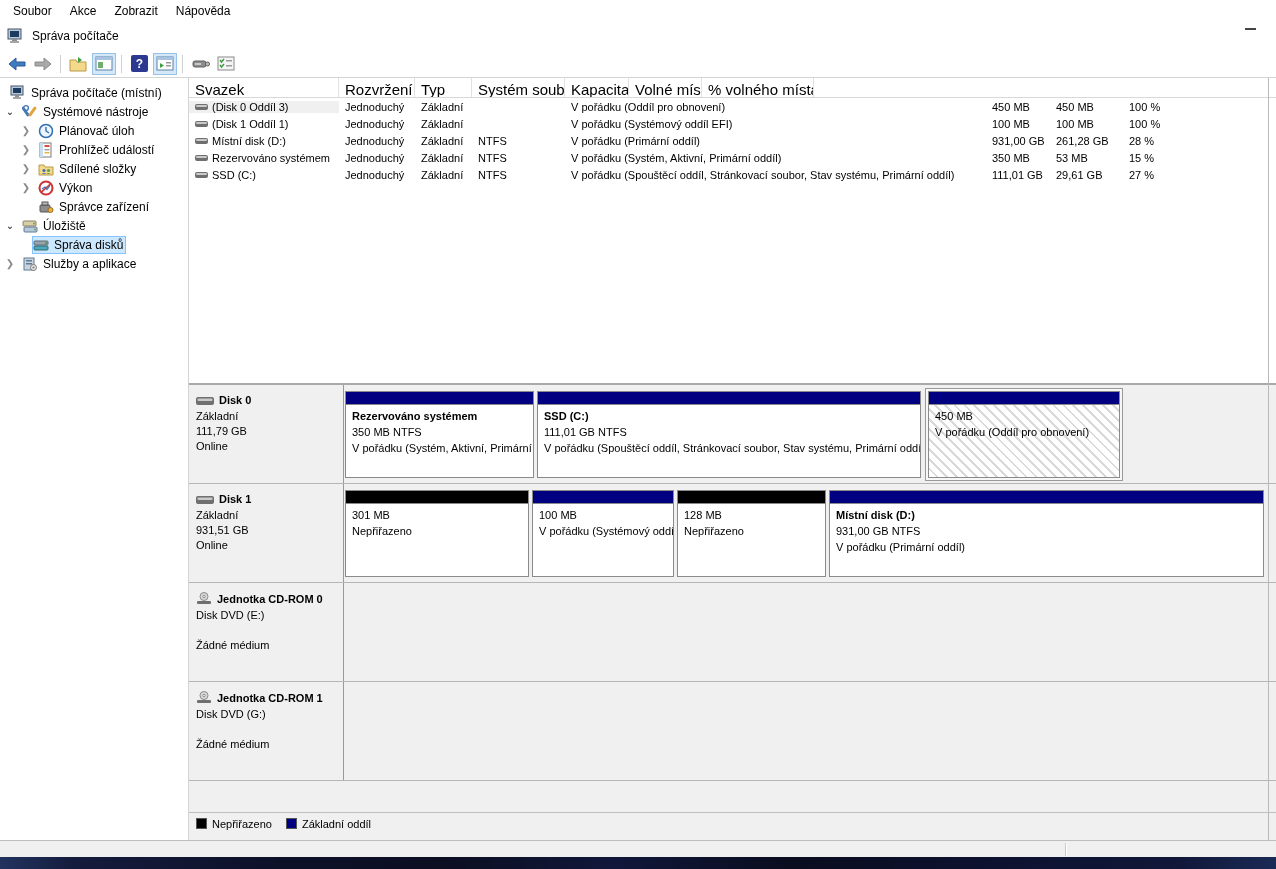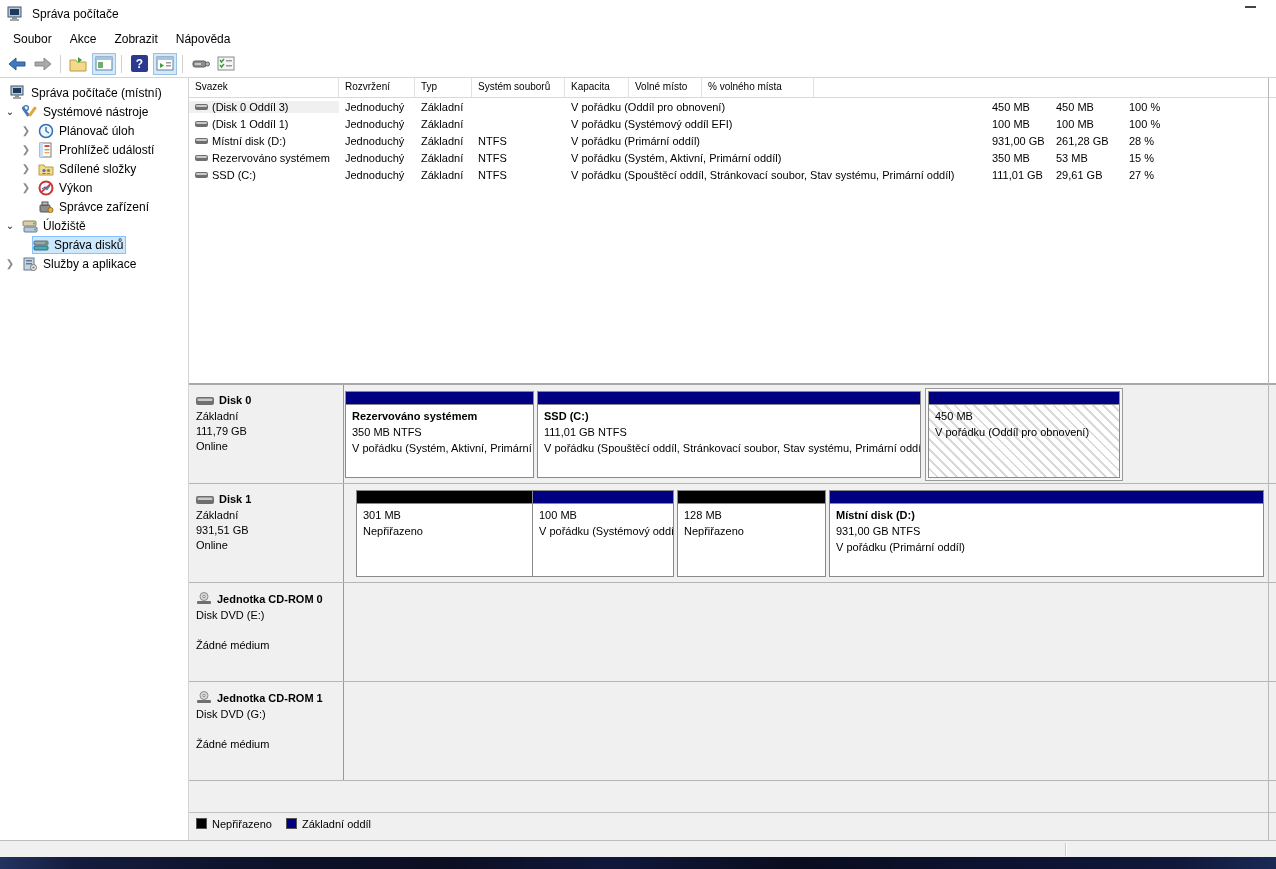--- a/index.html
+++ b/index.html
@@ -29,21 +29,21 @@
   .tree-inner { display:flex; align-items:center; padding:1px 3px 1px 6px; }
   .tree-row.selected .tree-inner { background:#cce8ff; border:1px solid #84c3ff; padding:0 2px 0 0; }
   .ind0 { padding-left:4px; } .ind1 { padding-left:20px; }
 
   #content { position:relative; flex:1; background:#f0f0f0; }
   #right-edge-line { position:absolute; top:0; right:7px; width:1px; height:100%; background:#b9b9b9; z-index:5; }
 
   
   #volume-list { height:307px; background:#fff; border-bottom:2px solid #a9a9a9; overflow:hidden; }
   .vheader { display:flex; height:20px; border-bottom:1px solid #d9d9d9; background:#fff; }
-  .vh-cell { font-size:10px; padding:3px 0 0 6px; border-right:1px solid #e2e2e2; white-space:nowrap; overflow:hidden; flex:none; }
+  .vh-cell { font-size:15px; padding:3px 0 0 6px; border-right:1px solid #e2e2e2; white-space:nowrap; overflow:hidden; flex:none; }
   .vrow { display:flex; height:17px; align-items:center; }
   .v-cell { font-size:11px; padding-left:6px; white-space:nowrap; overflow:hidden; flex:none; display:flex; align-items:center; gap:4px; }
   .c0{width:150px;} .c1{width:76px;} .c2{width:57px;} .c3{width:93px;} .c4{width:421px;}
   .c5{width:64px;} .c6{width:73px;} .c7{width:112px;} .c8{flex:1;border-right:none;}
   .vrow .c0.focused { background:#f0f0f0; }
   .vol-ico { width:13px; height:8px; flex:none; }
 
   
   #graphical { position:relative; height:453px; background:#f0f0f0; }
   .disk-row { position:relative; height:99px; border-bottom:1px solid #b5b5b5; display:flex; }
@@ -68,36 +68,36 @@
   
   #statusbar { height:17px; background:#f0f0f0; border-top:1px solid #bdbdbd; position:relative; }
   #statusbar .sdiv { position:absolute; left:1065px; top:2px; width:1px; height:13px; background:#c9c9c9; box-shadow:1px 0 0 #fff; }
   #taskbar { height:12px; background:linear-gradient(90deg,#22335f 0%,#141b3c 6%,#0d1128 22%,#0c0f22 35%,#10173a 48%,#0a0d1e 62%,#0d1230 78%,#101738 92%,#1a2a55 100%); }
 </style>
 </head>
 <body>
 
 <div id="window">
 
+  <div id="menubar">
+    <span class="menu-item">Soubor</span>
+    <span class="menu-item">Akce</span>
+    <span class="menu-item">Zobrazit</span>
+    <span class="menu-item">Nápověda</span>
+  </div>
+
   <div id="titlebar">
     <svg class="app-icon" viewBox="0 0 17 16">
       <rect x="1" y="1" width="13" height="10" fill="#b9c9da" stroke="#44576b"></rect>
       <rect x="3" y="3" width="9" height="6" fill="#1d3a5f"></rect>
       <rect x="5" y="11" width="5" height="2" fill="#8f8f8f"></rect>
       <rect x="3" y="13" width="9" height="2" fill="#a5a5a5"></rect>
     </svg>
     <span class="title-text">Správa počítače</span>
     <div id="min-dash"></div>
-  </div>
-
-  <div id="menubar">
-    <span class="menu-item">Soubor</span>
-    <span class="menu-item">Akce</span>
-    <span class="menu-item">Zobrazit</span>
-    <span class="menu-item">Nápověda</span>
   </div>
 
   <div id="toolbar">
     <div class="tb-btn">
       <svg width="18" height="14" viewBox="0 0 18 14">
         <path d="M8 1 L1 7 L8 13 L8 9 L17 9 L17 5 L8 5 Z" fill="#3f7bbf" stroke="#2a5a93"></path>
       </svg>
     </div>
     <div class="tb-btn">
       <svg width="18" height="14" viewBox="0 0 18 14">
@@ -433,21 +433,21 @@
                   <rect x="0" y="1" width="18" height="8" rx="2" fill="#6f6f6f"></rect>
                   <rect x="1.5" y="2.5" width="15" height="2.5" rx="1" fill="#c9c9c9"></rect>
                 </svg>
                 <span>Disk 1</span>
               </div>
             <div class="dline">Základní</div>
             <div class="dline">931,51 GB</div>
             <div class="dline">Online</div>
           </div>
           <div class="part-area">
-            <div class="part" style="left:12px; width:184px;">
+            <div class="part" style="left:1px; width:184px;">
               <div class="strip unalloc"></div>
               <div class="pl t"></div>
               <div class="pl">301 MB</div>
               <div class="pl">Nepřiřazeno</div>
             </div>
             <div class="part" style="left:188px; width:142px;">
               <div class="strip primary"></div>
               <div class="pl t"></div>
               <div class="pl">100 MB</div>
               <div class="pl">V pořádku (Systémový oddíl EFI)</div>

